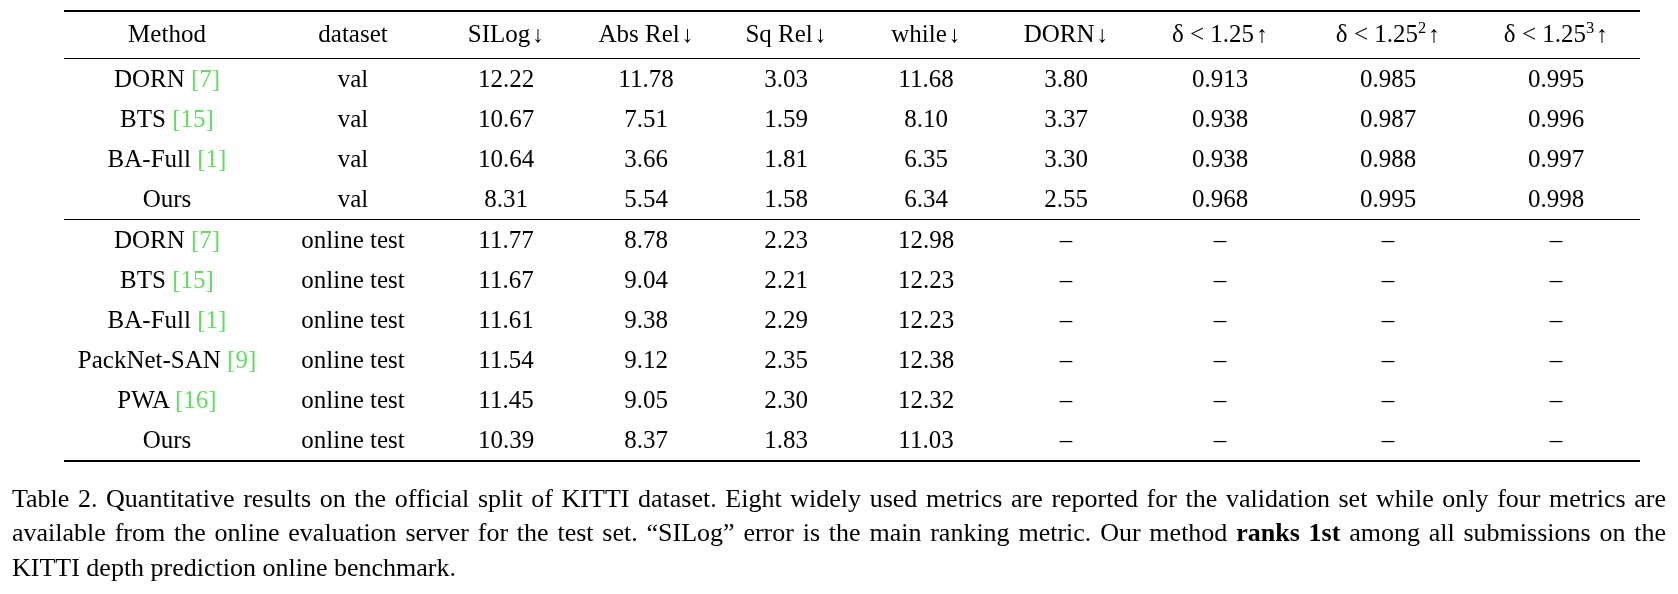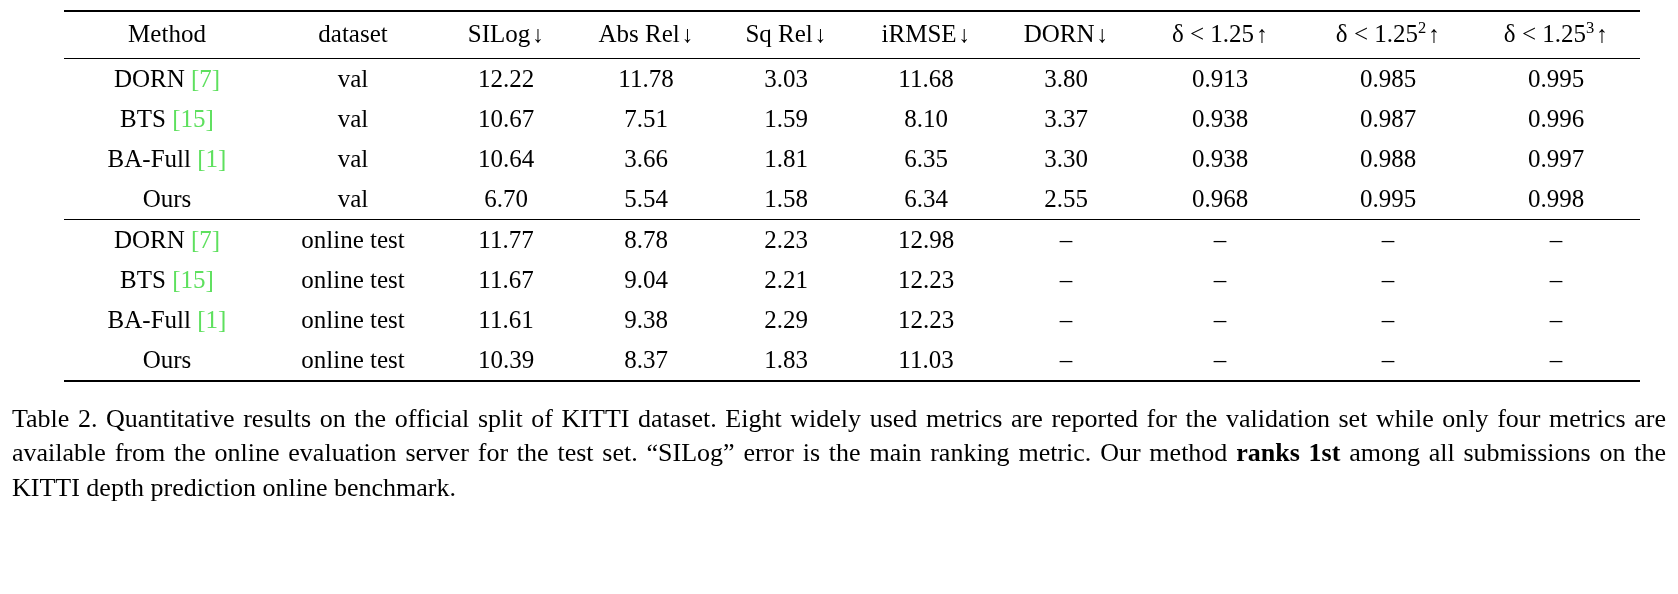--- a/index.html
+++ b/index.html
@@ -98,21 +98,21 @@
         <col class="col-delta">
         <col class="col-delta">
       </colgroup>
       <thead>
         <tr class="rule-top head-row">
           <td><span>Method</span></td>
           <td><span>dataset</span></td>
           <td><span>SILog</span><span class="arrow">↓</span></td>
           <td><span>Abs Rel</span><span class="arrow">↓</span></td>
           <td><span>Sq Rel</span><span class="arrow">↓</span></td>
-          <td><span>iRMSE</span><span class="arrow">↓</span></td>
+          <td><span>while</span><span class="arrow">↓</span></td>
           <td><span>DORN</span><span class="arrow">↓</span></td>
           <td><span>δ &lt; 1.25</span><span class="sup"></span><span class="arrow">↑</span></td>
           <td><span>δ &lt; 1.25</span><span class="sup">2</span><span class="arrow">↑</span></td>
           <td><span>δ &lt; 1.25</span><span class="sup">3</span><span class="arrow">↑</span></td>
         </tr>
       </thead>
       <tbody>
 
         <tr class="rule-mid">
           <td><span>DORN</span> <span class="cite">[7]</span></td>
@@ -146,21 +146,21 @@
           <td>1.81</td>
           <td>6.35</td>
           <td>3.30</td>
           <td>0.938</td>
           <td>0.988</td>
           <td>0.997</td>
         </tr>
         <tr>
           <td>Ours</td>
           <td>val</td>
-          <td class="bold">6.70</td>
+          <td class="bold">8.31</td>
           <td class="bold">5.54</td>
           <td class="bold">1.58</td>
           <td class="bold">6.34</td>
           <td class="bold">2.55</td>
           <td class="bold">0.968</td>
           <td class="bold">0.995</td>
           <td class="bold">0.998</td>
         </tr>
 
         <tr class="rule-mid">
@@ -193,20 +193,44 @@
           <td>11.61</td>
           <td>9.38</td>
           <td>2.29</td>
           <td>12.23</td>
           <td class="dash">–</td>
           <td class="dash">–</td>
           <td class="dash">–</td>
           <td class="dash">–</td>
         </tr>
         <tr>
+          <td><span>PackNet-SAN</span> <span class="cite">[9]</span></td>
+          <td>online test</td>
+          <td>11.54</td>
+          <td>9.12</td>
+          <td>2.35</td>
+          <td>12.38</td>
+          <td class="dash">–</td>
+          <td class="dash">–</td>
+          <td class="dash">–</td>
+          <td class="dash">–</td>
+        </tr>
+        <tr>
+          <td><span>PWA</span> <span class="cite">[16]</span></td>
+          <td>online test</td>
+          <td>11.45</td>
+          <td>9.05</td>
+          <td>2.30</td>
+          <td>12.32</td>
+          <td class="dash">–</td>
+          <td class="dash">–</td>
+          <td class="dash">–</td>
+          <td class="dash">–</td>
+        </tr>
+        <tr>
           <td>Ours</td>
           <td>online test</td>
           <td class="bold">10.39</td>
           <td class="bold">8.37</td>
           <td class="bold">1.83</td>
           <td class="bold">11.03</td>
           <td class="dash">–</td>
           <td class="dash">–</td>
           <td class="dash">–</td>
           <td class="dash">–</td>

